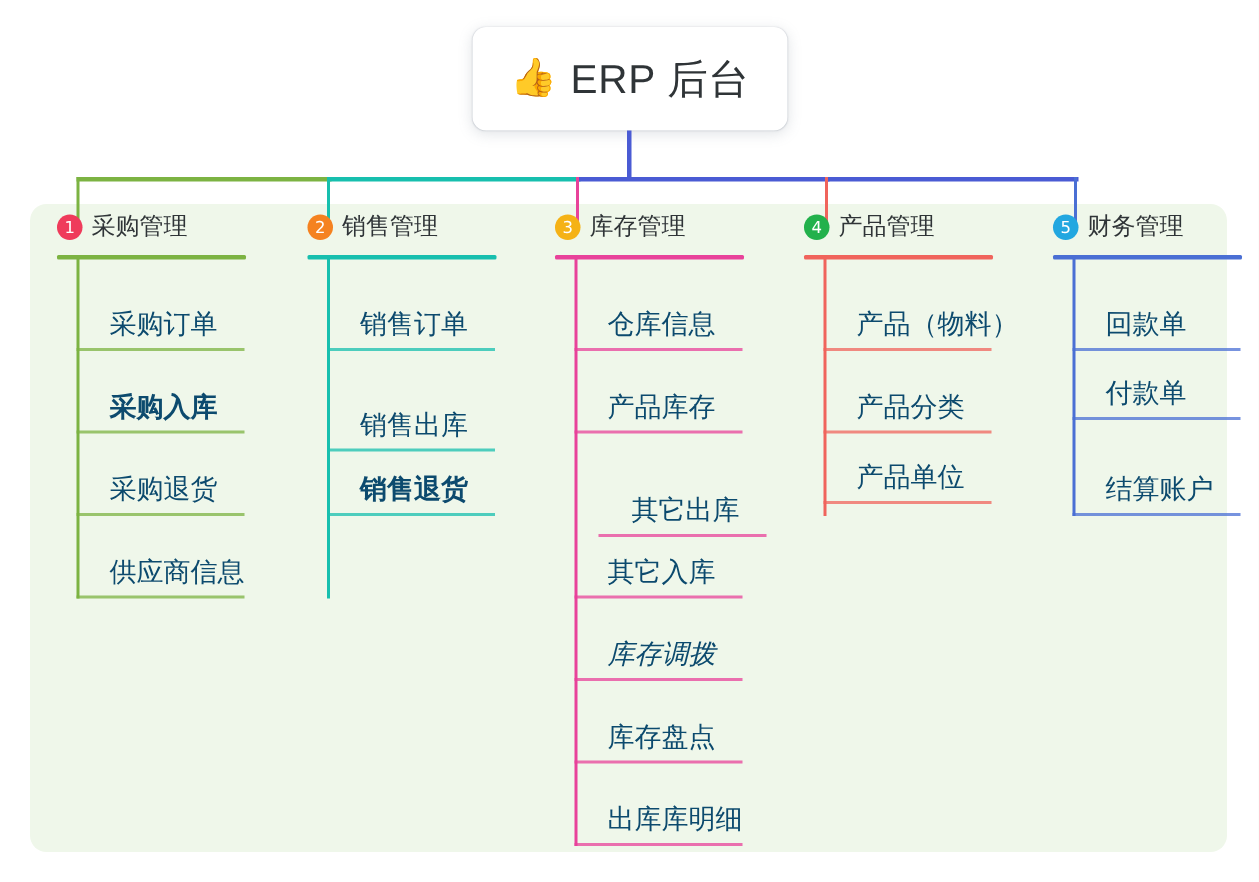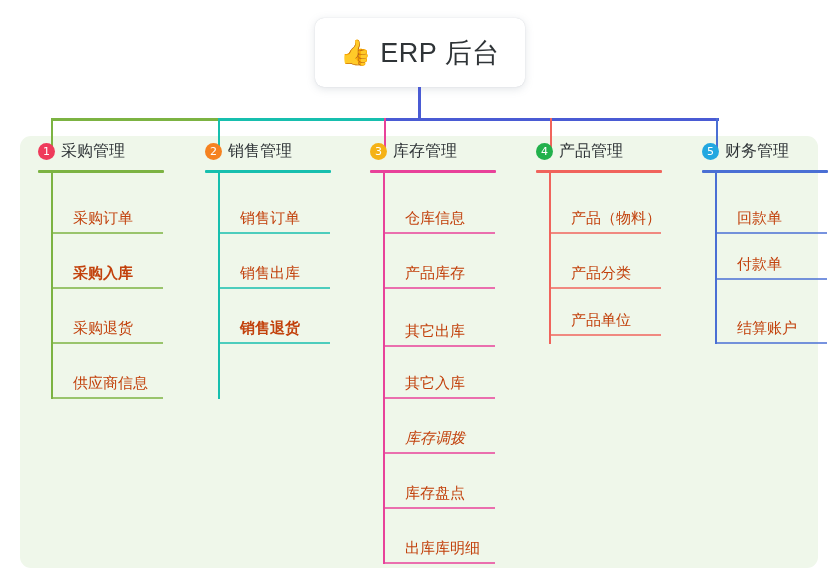--- a/index.html
+++ b/index.html
@@ -114,22 +114,22 @@
   .sub-item {
     position: absolute;
     left: 31px;
     width: 112px;
     height: 38px;
   }
   .sub-label {
     position: absolute;
     left: 22px;
     bottom: 6px;
-    font-size: 15px;
-    color: #c2410c;
+    font-size: 18px;
+    color: #0c4a6e;
     white-space: nowrap;
   }
   .sub-rule {
     position: absolute;
     left: 0;
     bottom: 0;
     height: 2px;
     width: 112px;
   }
 </style>
@@ -189,21 +189,21 @@
         <div class="col-head">
           <span class="badge" style="background: rgb(245, 130, 32);">2</span>
           <span class="col-title">销售管理</span>
         </div>
         <div class="col-rule" style="background: rgb(23, 191, 174); top: 34px;"></div>
         <div class="col-spine" style="background: rgb(23, 191, 174); top: 34px; height: 229px;"></div>
         <div class="sub-item" style="top: 60px;">
           <span class="sub-label">销售订单</span>
           <div class="sub-rule" style="background: rgb(23, 191, 174); opacity: 0.75;"></div>
         </div>
-        <div class="sub-item" style="top: 115px;">
+        <div class="sub-item" style="top: 127px;">
           <span class="sub-label">销售出库</span>
           <div class="sub-rule" style="background: rgb(23, 191, 174); opacity: 0.75;"></div>
         </div>
         <div class="sub-item" style="top: 170px; font-weight: bold;">
           <span class="sub-label">销售退货</span>
           <div class="sub-rule" style="background: rgb(23, 191, 174); opacity: 0.75;"></div>
         </div>
       </div>
       <div class="column" style="left: 352px;">
         <div class="col-head">
@@ -213,21 +213,21 @@
         <div class="col-rule" style="background: rgb(232, 66, 154); top: 34px;"></div>
         <div class="col-spine" style="background: rgb(232, 66, 154); top: 34px; height: 394px;"></div>
         <div class="sub-item" style="top: 60px; text-align: right;">
           <span class="sub-label">仓库信息</span>
           <div class="sub-rule" style="background: rgb(232, 66, 154); opacity: 0.75;"></div>
         </div>
         <div class="sub-item" style="top: 115px;">
           <span class="sub-label">产品库存</span>
           <div class="sub-rule" style="background: rgb(232, 66, 154); opacity: 0.75;"></div>
         </div>
-        <div class="sub-item" style="top: 173px;">
+        <div class="sub-item" style="top: 184px; margin-left: 16px;">
           <span class="sub-label">其它出库</span>
           <div class="sub-rule" style="background: rgb(232, 66, 154); opacity: 0.75;"></div>
         </div>
         <div class="sub-item" style="top: 225px;">
           <span class="sub-label">其它入库</span>
           <div class="sub-rule" style="background: rgb(232, 66, 154); opacity: 0.75;"></div>
         </div>
         <div class="sub-item" style="top: 280px; font-style: italic;">
           <span class="sub-label">库存调拨</span>
           <div class="sub-rule" style="background: rgb(232, 66, 154); opacity: 0.75;"></div>

